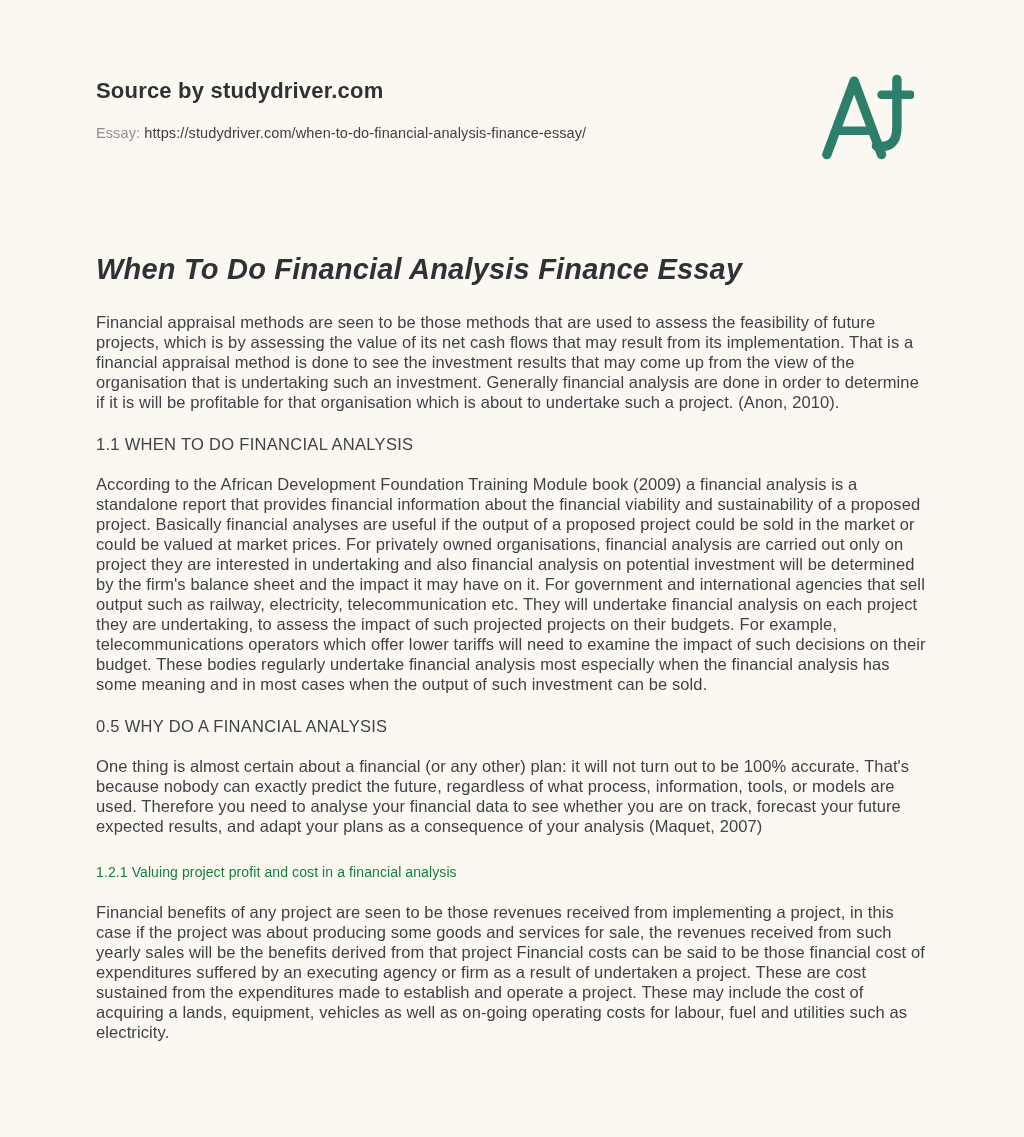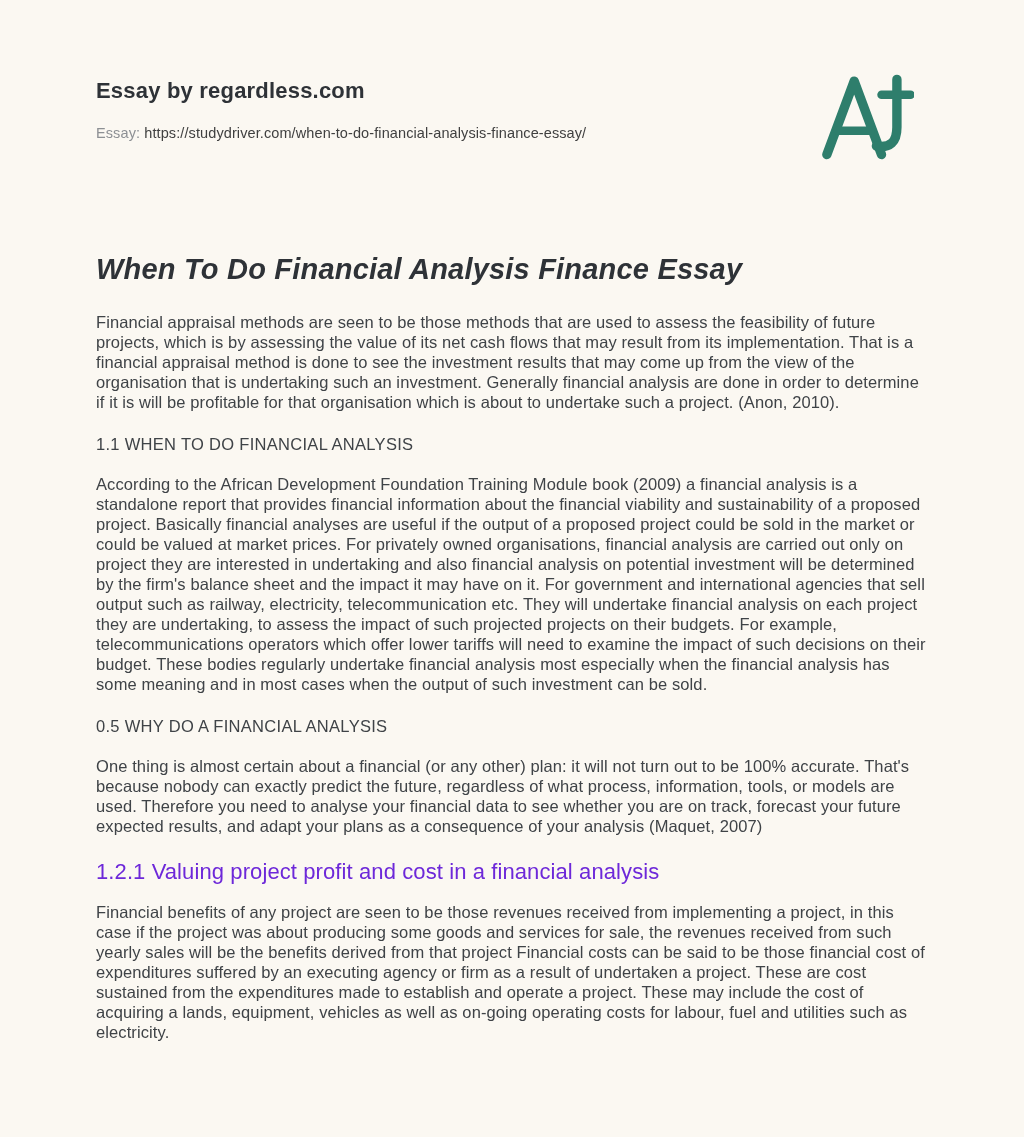--- a/index.html
+++ b/index.html
@@ -83,36 +83,36 @@
     line-height: 24px;
     font-weight: 400;
     color: #3f4347;
     text-transform: none;
     margin-top: 6px;
     margin-bottom: 18px;
     letter-spacing: 0.3px;
   }
 
   .blk-h3 {
-    font-size: 22px;
+    font-size: 14px;
     line-height: 24px;
     font-weight: 400;
-    color: #6d28d9;
+    color: #15803d;
     margin-top: 24px;
     margin-bottom: 18px;
     letter-spacing: 0.1px;
   }
 </style>
 </head>
 <body>
 
 <div class="page">
 
   <div class="header">
-    <div class="brand">Essay by regardless.com</div>
+    <div class="brand">Source by studydriver.com</div>
     <div class="source">
       <span>Essay: </span><a href="#">https://studydriver.com/when-to-do-financial-analysis-finance-essay/</a>
     </div>
   </div>
 
   <div class="logo">
     <svg viewBox="0 0 110 100" width="94" height="94">
       <path d="M8 94 L40 8 L72 94" fill="none" stroke="#2e7e6c" stroke-width="11" stroke-linecap="round" stroke-linejoin="round"></path>
       <line x1="21" y1="66" x2="59" y2="66" stroke="#2e7e6c" stroke-width="10" stroke-linecap="round"></line>
       <path d="M90 6 L90 62 Q90 88 66 84" fill="none" stroke="#2e7e6c" stroke-width="11" stroke-linecap="round"></path>

